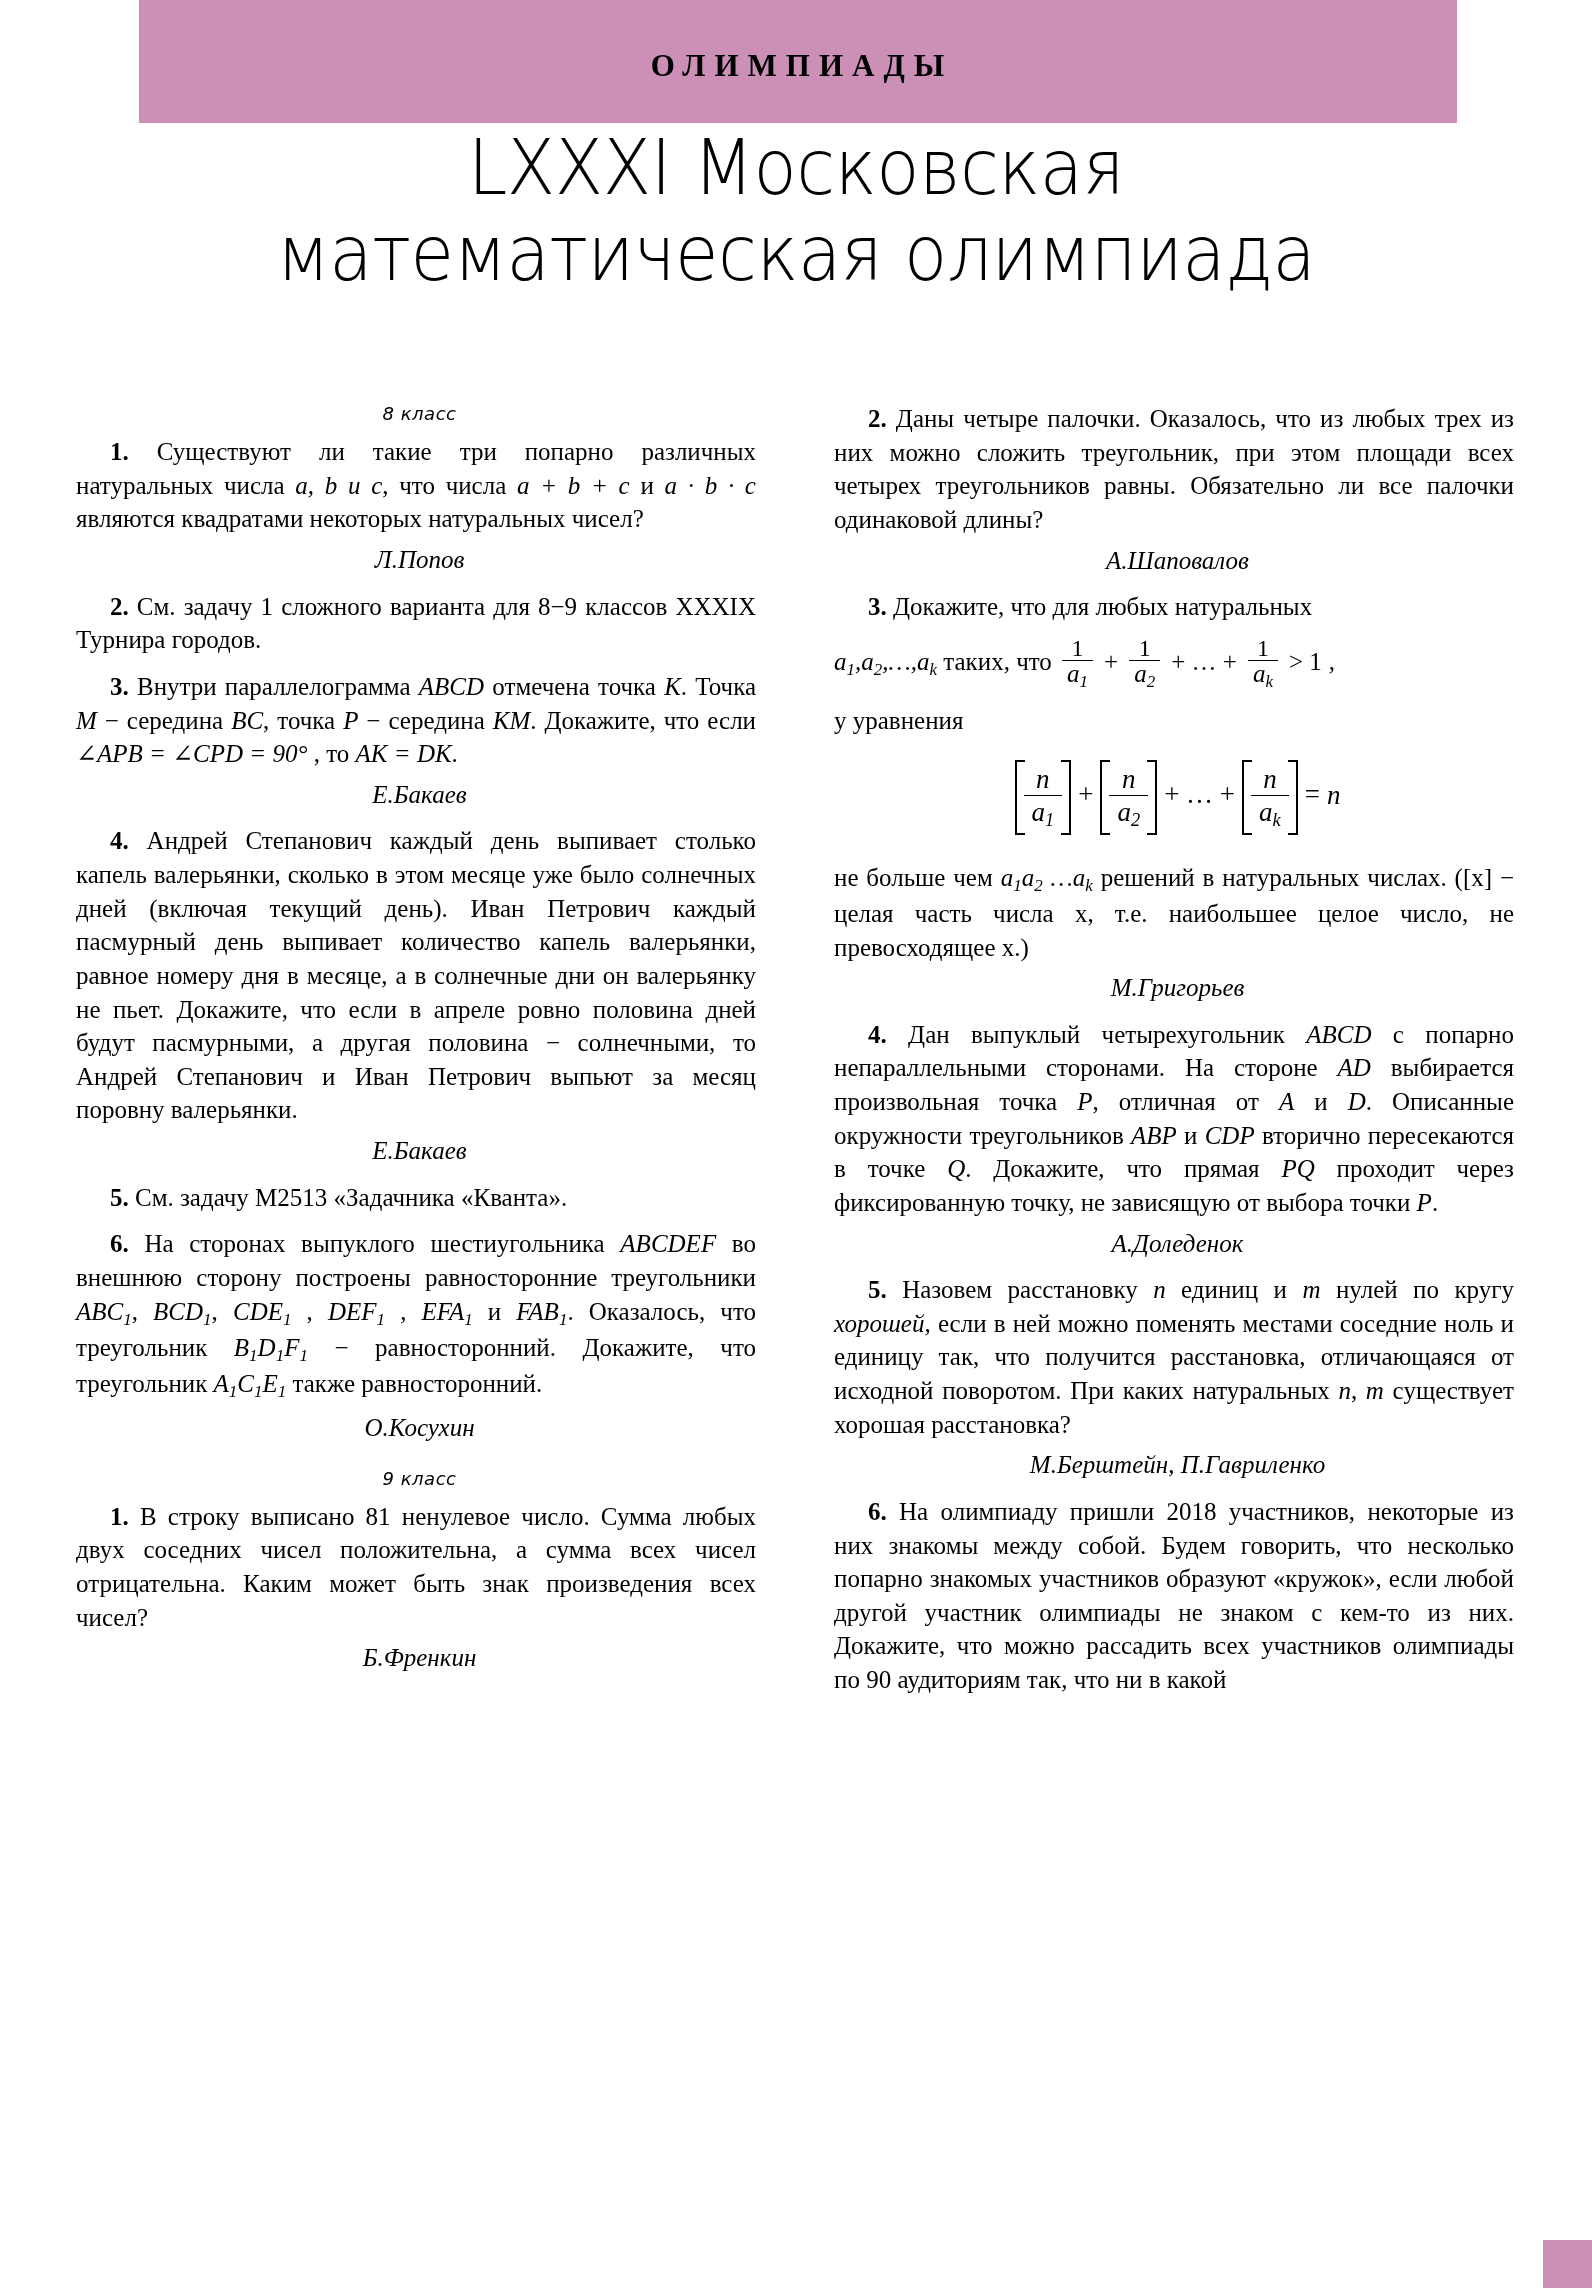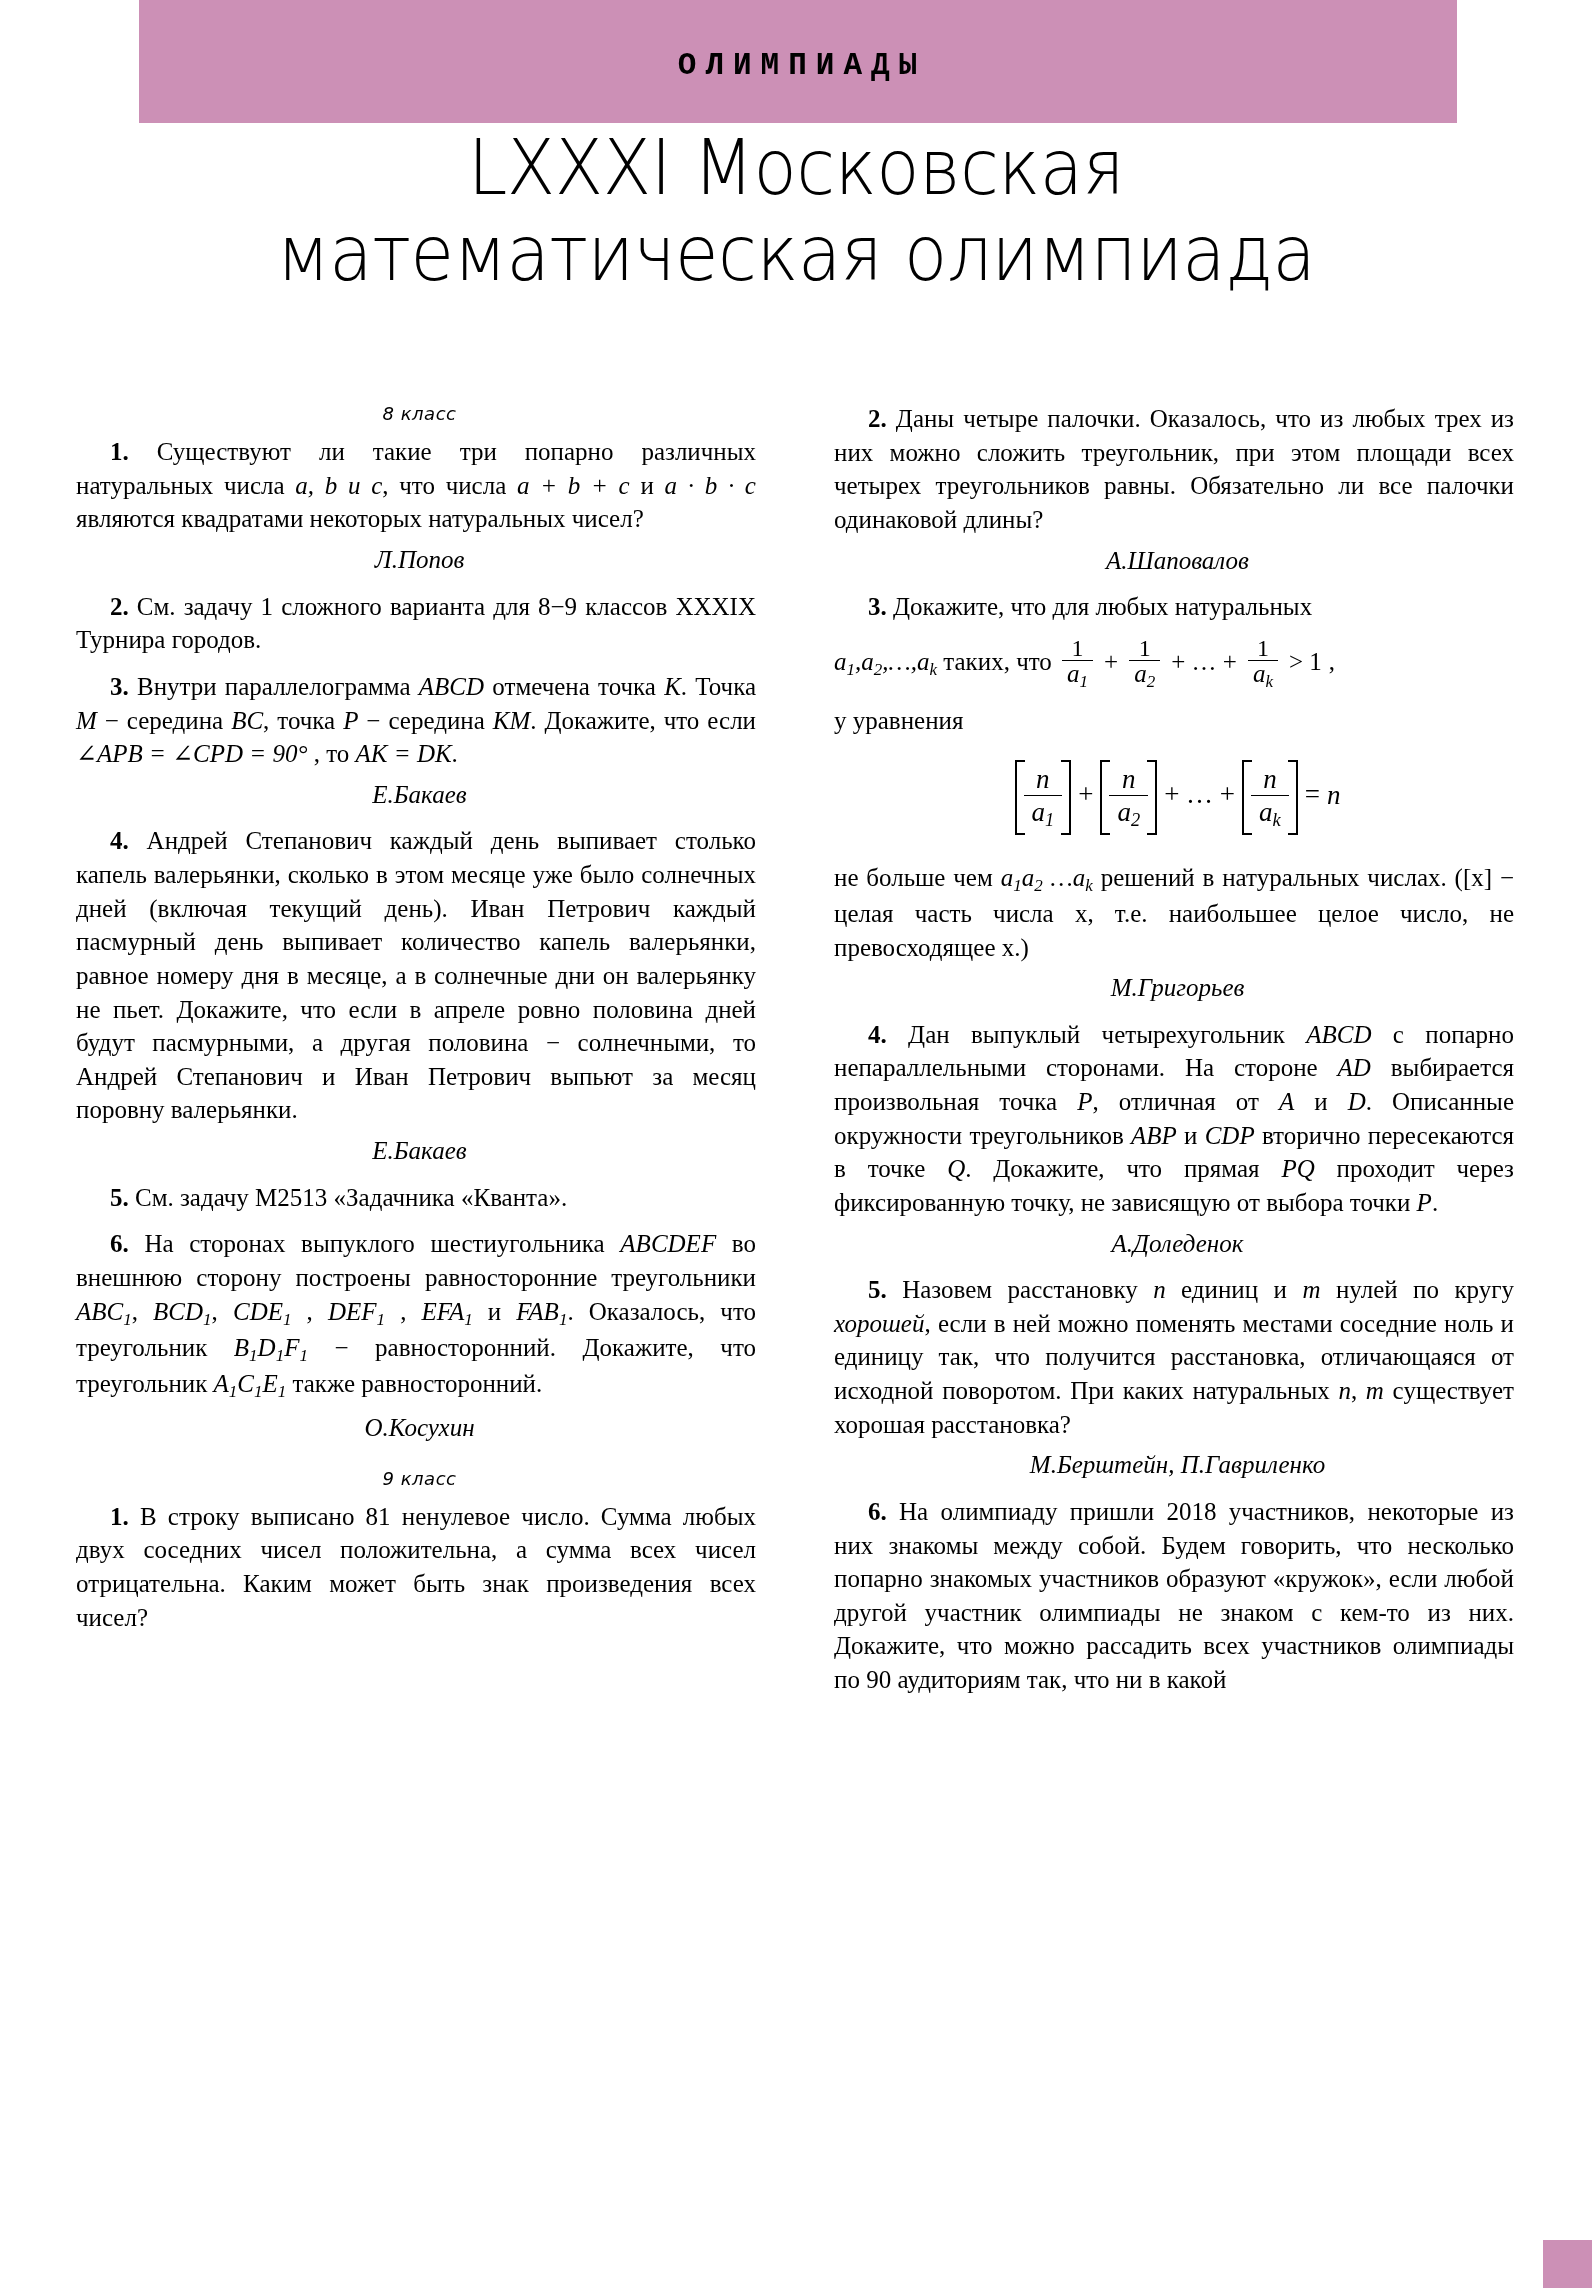--- a/index.html
+++ b/index.html
@@ -24,21 +24,21 @@
     width: 1318px;
     height: 123px;
     background: #cc90b6;
   }
   .banner-label {
     position: absolute;
     left: 0;
     right: 0;
     top: 50px;
     text-align: center;
-    font-family: Liberation Mono, monospace;
+    font-family: Liberation Serif, serif;
     font-size: 31px;
     font-weight: bold;
     letter-spacing: 9px;
     color: #000;
     line-height: 1;
     padding-left: 8px;
   }
 
   
   .title-block {
@@ -212,20 +212,21 @@
     <p class="author">Е.Бакаев</p>
 
     <p class="problem"><span class="pnum">5.</span><span> См. задачу М2513 «Задачника «Кванта».</span></p>
 
     <p class="problem"><span class="pnum">6.</span><span> На сторонах выпуклого шестиугольника </span><i class="m">ABCDEF</i><span> во внешнюю сторону построены равносторонние треугольники </span><i class="m"><span>ABC</span><sub>1</sub></i><span>, </span><i class="m"><span>BCD</span><sub>1</sub></i><span>, </span><i class="m"><span>CDE</span><sub>1</sub></i><span> , </span><i class="m"><span>DEF</span><sub>1</sub></i><span> , </span><i class="m"><span>EFA</span><sub>1</sub></i><span> и </span><i class="m"><span>FAB</span><sub>1</sub></i><span>. Оказалось, что треугольник </span><i class="m">B<sub>1</sub>D<sub>1</sub>F<sub>1</sub></i><span> − равносторонний. Докажите, что треугольник </span><i class="m">A<sub>1</sub>C<sub>1</sub>E<sub>1</sub></i><span> также равносторонний.</span></p>
     <p class="author">О.Косухин</p>
 
     <div class="grade-head spaced">9 класс</div>
 
     <p class="problem"><span class="pnum">1.</span><span> В строку выписано 81 ненулевое число. Сумма любых двух соседних чисел положительна, а сумма всех чисел отрицательна. Каким может быть знак произведения всех чисел?</span></p>
+    <p class="author">Б.Френкин</p>
 
   </div>
 
   <div class="col col-right">
 
     <p class="problem"><span class="pnum">2.</span><span> Даны четыре палочки. Оказалось, что из любых трех из них можно сложить треугольник, при этом площади всех четырех треугольников равны. Обязательно ли все палочки одинаковой длины?</span></p>
     <p class="author">А.Шаповалов</p>
 
     <p class="problem"><span class="pnum">3.</span><span> Докажите, что для любых натуральных </span></p>
 

